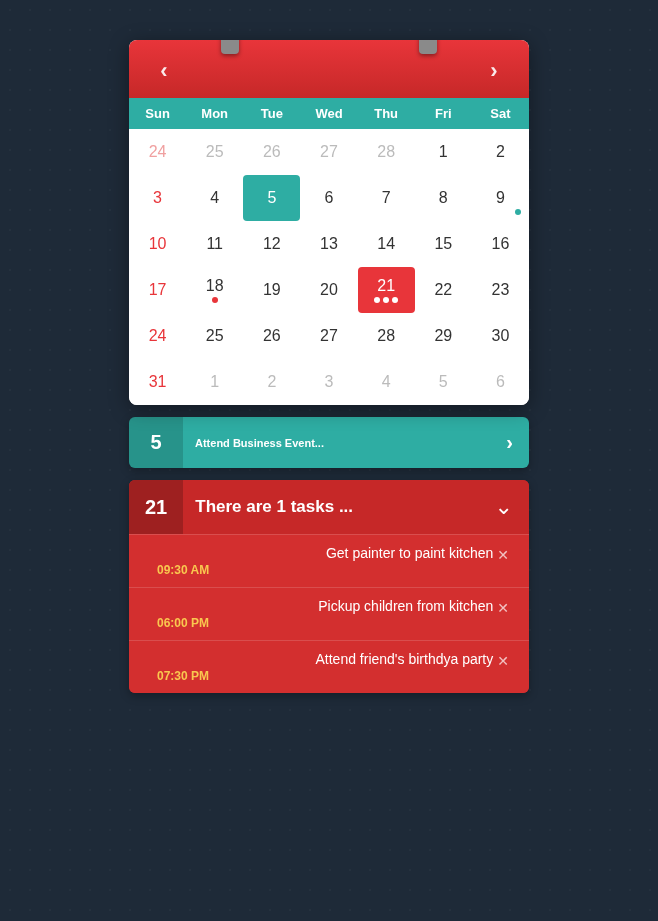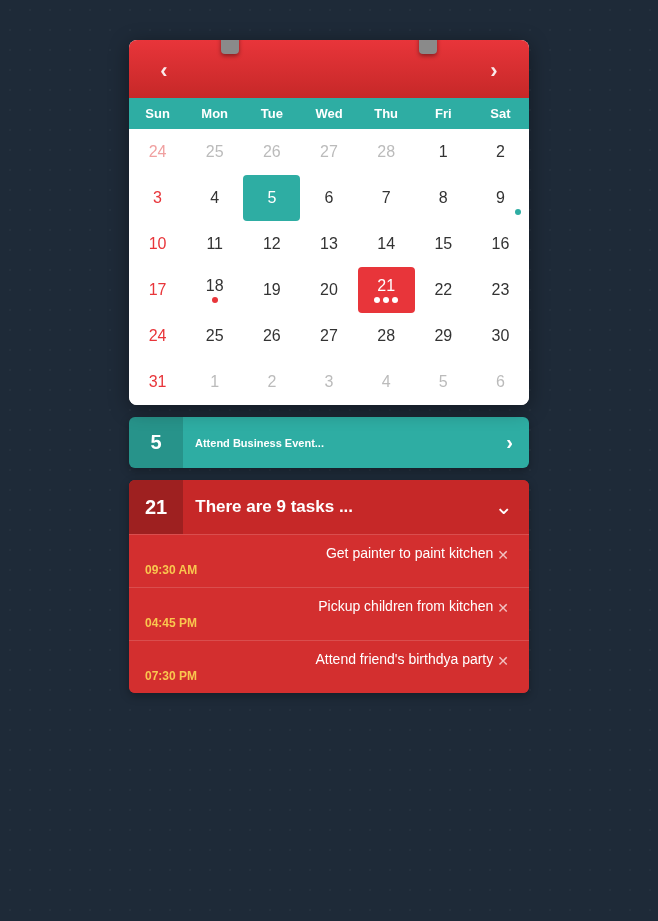--- a/index.html
+++ b/index.html
@@ -260,20 +260,21 @@
       font-size: 14px;
       font-weight: 500;
       margin-bottom: 2px;
       text-align: right;
     }
 
     .task-time {
       color: #f9c74f;
       font-size: 12px;
       font-weight: bold;
+      margin-left: 12px;
     }
 
     .task-close {
       color: rgba(255,255,255,0.7);
       font-size: 14px;
       padding: 2px 4px;
       cursor: pointer;
     }
   </style>
 </head>
@@ -450,36 +451,36 @@
 
   <div class="event-panel-teal">
     <div class="panel-date-badge">5</div>
     <div class="panel-title">Attend Business Event...</div>
     <div class="panel-arrow">›</div>
   </div>
 
   <div class="event-panel-red">
     <div class="tasks-header">
       <div class="panel-date-badge">21</div>
-      <div class="panel-title">There are 9 tasks ...</div>
+      <div class="panel-title">There are 1 tasks ...</div>
       <div class="panel-chevron tasks-header" style="color:#fff;font-size:22px;padding:14px 16px;background:transparent;border:none;">⌄</div>
     </div>
 
     <div class="task-item">
       <div class="task-content">
         <div class="task-name">Get painter to paint kitchen</div>
         <div class="task-time">09:30 AM</div>
       </div>
       <div class="task-close">✕</div>
     </div>
 
     <div class="task-item">
       <div class="task-content">
         <div class="task-name">Pickup children from kitchen</div>
-        <div class="task-time">04:45 PM</div>
+        <div class="task-time">06:00 PM</div>
       </div>
       <div class="task-close">✕</div>
     </div>
 
     <div class="task-item">
       <div class="task-content">
         <div class="task-name">Attend friend's birthdya party</div>
         <div class="task-time">07:30 PM</div>
       </div>
       <div class="task-close">✕</div>

